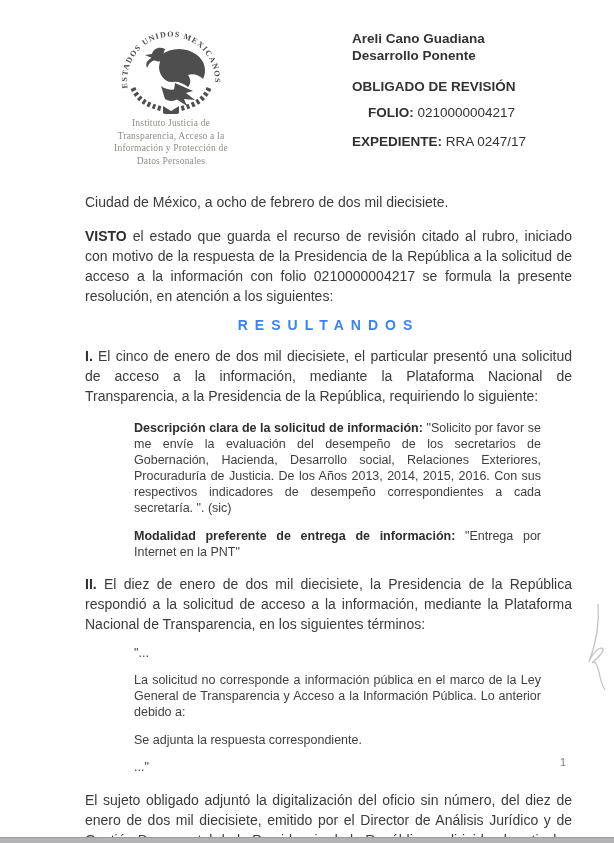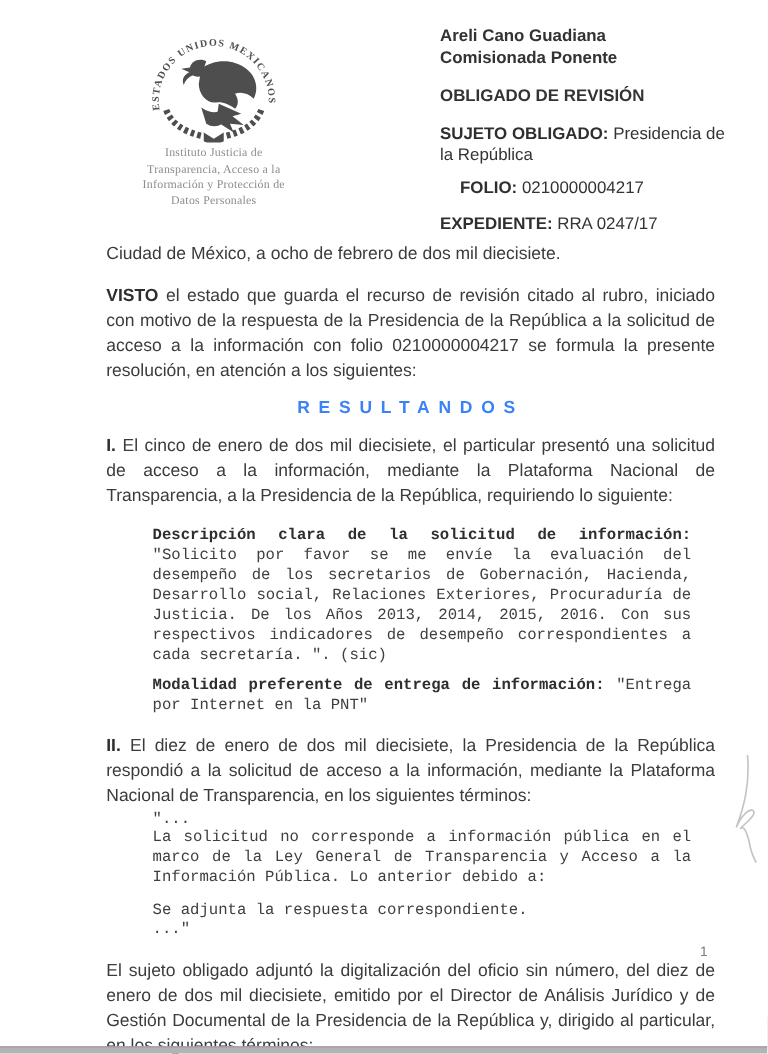--- a/index.html
+++ b/index.html
@@ -14,21 +14,21 @@
   }
   
   .seal-block{position:absolute;left:104px;top:22px;width:134px;text-align:center;}
   .seal-block svg{display:block;margin:0 auto;}
   .institution{
     margin-top:3px;
     font-family:"Liberation Serif",serif;
     font-size:9.5px;line-height:12.5px;
     color:#8d8d88;letter-spacing:.2px;
   }
-  .header-right{position:absolute;left:352px;top:20px;width:232px;}
+  .header-right{position:absolute;left:352px;top:30px;width:232px;}
   .header-right p{margin:0;font-size:13.5px;line-height:17px;color:#333;}
   .hr-bold{font-weight:bold;}
   .doc-type{margin-top:14px !important;font-weight:bold;}
   .pair{font-weight:normal;}
   .pair b{font-weight:bold;color:#2f2f2f;}
   .mt13{margin-top:13px !important;}
   .mt9{margin-top:9px !important;padding-left:16px;}
   .mt12{margin-top:12px !important;}
   
   .main{position:absolute;left:85px;top:192px;width:487px;}
@@ -44,21 +44,21 @@
     margin-top:10px !important;
     text-align:center;font-size:14px;line-height:18px;
     font-weight:bold;letter-spacing:7px;color:#3b82f6;
   }
   .para-1{margin-top:12px !important;}
   .quote{
     margin-left:37px;width:431px;
     font-size:12.5px;line-height:16px;
     text-align:justify;color:#3f3f3f;
   }
-  .quote p{margin:0;font-family:Liberation Mono, monospace;}
+  .quote p{margin:12px;}
   .quote b{color:#2e2e2e;}
   .q1{margin-top:14px;}
   .q1-modalidad{margin-top:8px !important;}
   .para-2{margin-top:14px !important;}
   .q2{margin-top:2px;}
   .q2 .q-open{line-height:14px;}
   .q2 .q-body{margin-top:0 !important;}
   .q2 .q-attach{margin-top:10px !important;}
   .q2 .q-close{line-height:14px;}
   .para-3{margin-top:16px !important;}
@@ -104,26 +104,22 @@
     <div class="institution">
       <div>Instituto Justicia de</div>
       <div>Transparencia, Acceso a la</div>
       <div>Información y Protección de</div>
       <div>Datos Personales</div>
     </div>
   </div>
 
   <div class="header-right">
     <p class="hr-bold">Areli Cano Guadiana</p>
-    <p class="hr-bold">Comisionada Ponente</p>
+    <p class="hr-bold">Desarrollo Ponente</p>
     <p class="doc-type">OBLIGADO DE REVISIÓN</p>
-    <p class="pair mt13">
-      <b>SUJETO OBLIGADO:</b>
-      <span>Presidencia de la República</span>
-    </p>
     <p class="pair mt9">
       <b>FOLIO:</b>
       <span>0210000004217</span>
     </p>
     <p class="pair mt12">
       <b>EXPEDIENTE:</b>
       <span>RRA 0247/17</span>
     </p>
   </div>
 

